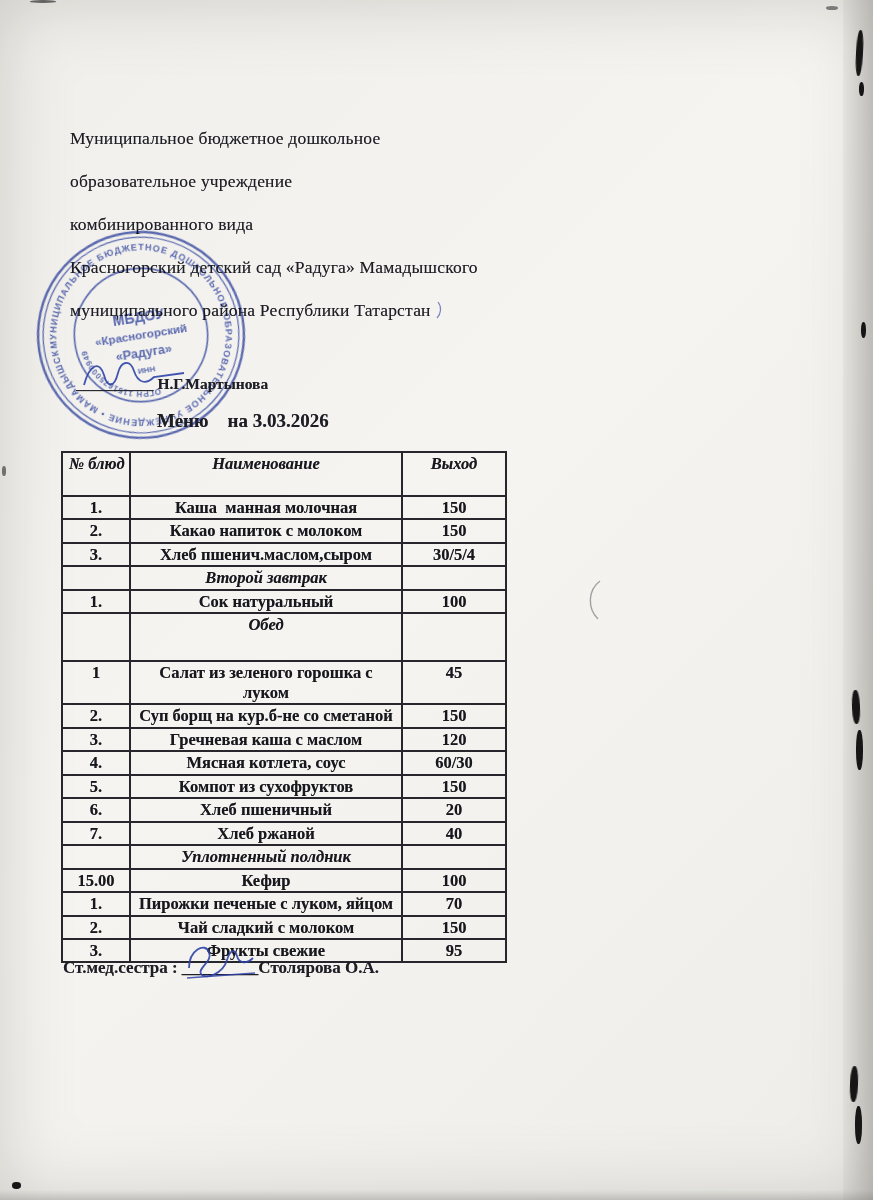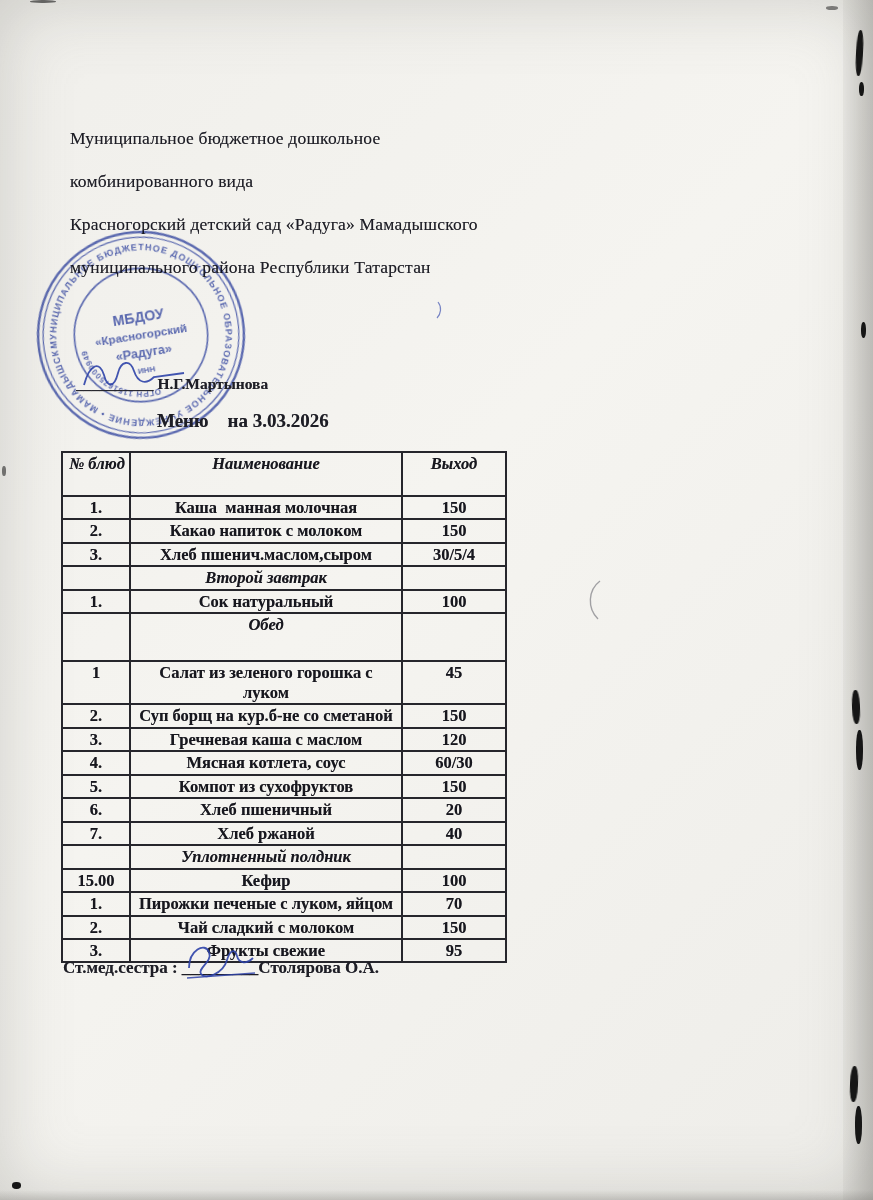--- a/index.html
+++ b/index.html
@@ -45,21 +45,21 @@
     white-space:pre;text-shadow:0 0 .5px rgba(25,25,35,.55);}
 
   .menu{position:absolute;left:61px;top:451px;border-collapse:collapse;
     font-size:16.5px;font-weight:bold;line-height:1.18;color:#17171e;
     text-shadow:0 0 .5px rgba(20,20,30,.5);}
   .menu th,.menu td{border:2px solid #26262c;padding:1px 4px;vertical-align:top;text-align:center;}
   .col-num{width:56px;}
   .col-name{width:262px;white-space:pre-wrap;}
   .col-out{width:94px;}
   .menu thead th{font-style:italic;height:40px;}
-  .menu thead th.col-num{text-align:center;padding-left:6px;margin-top:33px;}
+  .menu thead th.col-num{text-align:left;padding-left:6px;margin-top:33px;}
   .section-label{font-style:italic;}
   tr.tall td{height:44px;}
 
   .footer{position:absolute;left:63px;top:958px;font-size:17px;font-weight:bold;
     text-shadow:0 0 .5px rgba(25,25,35,.5);}
   .footer .squig2{position:absolute;left:120px;top:-20px;}
 
   .pencil-mark{position:absolute;left:582px;top:578px;opacity:.5;}
   .blue-tick{position:absolute;left:433px;top:300px;opacity:.7;}
 </style>
@@ -83,20 +83,21 @@
   <div class="smudge s11"></div>
   <svg class="pencil-mark" width="24" height="44" viewBox="0 0 24 44">
     <path d="M18 3 C 6 12, 5 30, 16 41" fill="none" stroke="#50505a" stroke-width="1.4"></path>
   </svg>
   <svg class="blue-tick" width="14" height="20" viewBox="0 0 14 20">
     <path d="M5 2 C 9 7, 8 14, 4 18" fill="none" stroke="#4356b2" stroke-width="1.2"></path>
   </svg>
 
   <div class="org-block">
     <p>Муниципальное бюджетное дошкольное</p>
+    <p>образовательное учреждение</p>
     <p>комбинированного вида</p>
     <p>Красногорский детский сад «Радуга» Мамадышского</p>
     <p>муниципального района Республики Татарстан</p>
   </div>
 
   <div class="stamp">
     <svg viewBox="0 0 216 216">
       <defs>
         <path id="arcOuter" d="M 108,108 m -84,0 a 84,84 0 1,1 168,0 a 84,84 0 1,1 -168,0"></path>
         <path id="arcInner" d="M 108,108 m -56,0 a 56,56 0 1,1 112,0 a 56,56 0 1,1 -112,0"></path>

